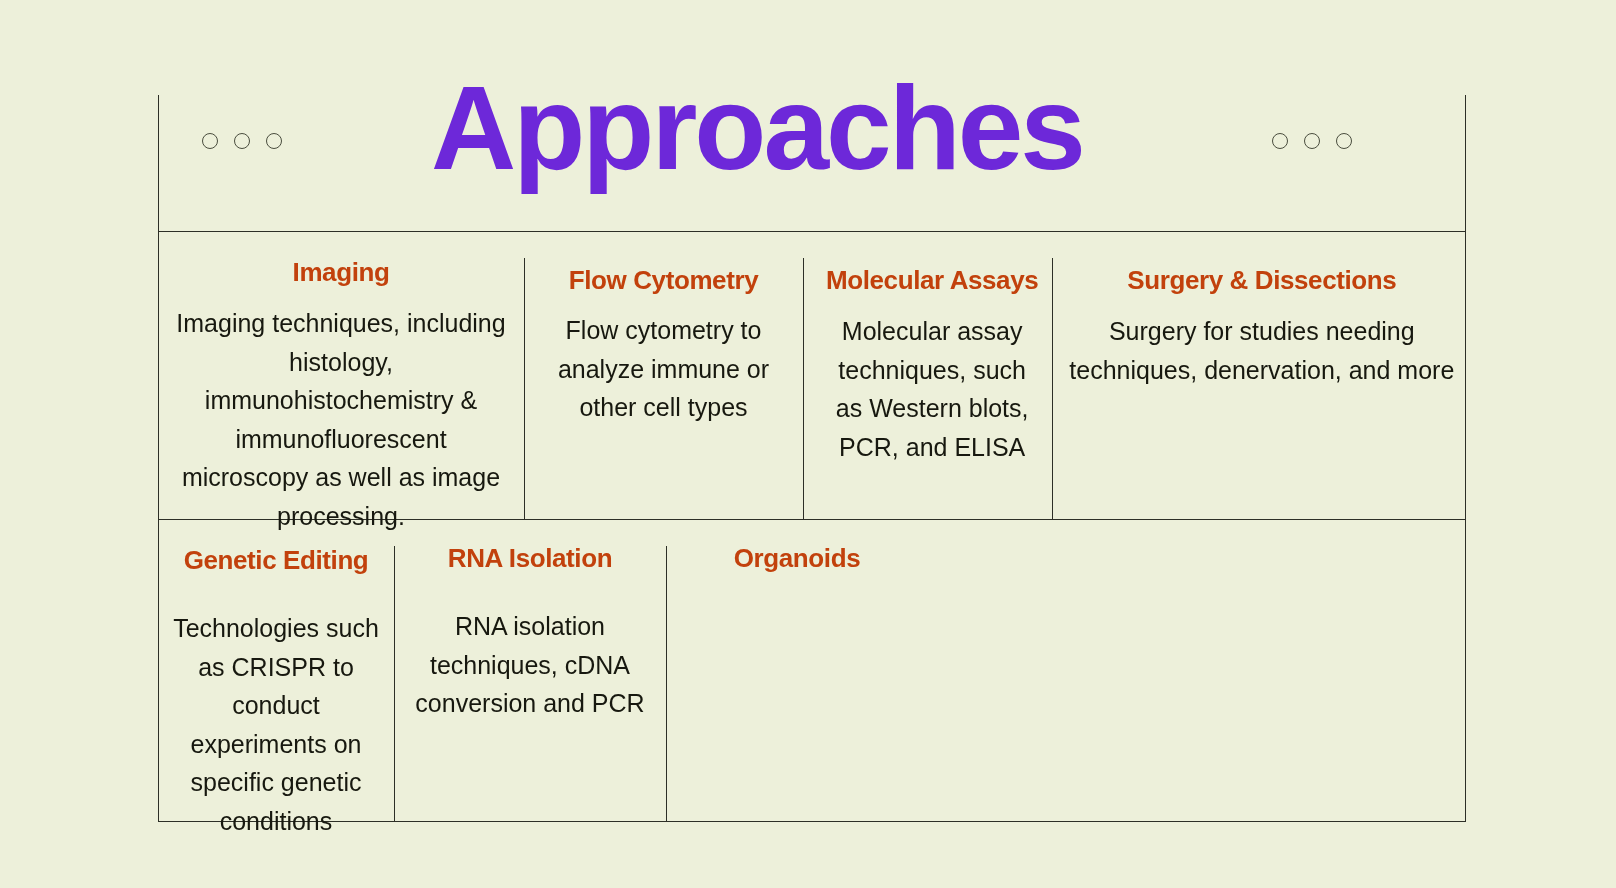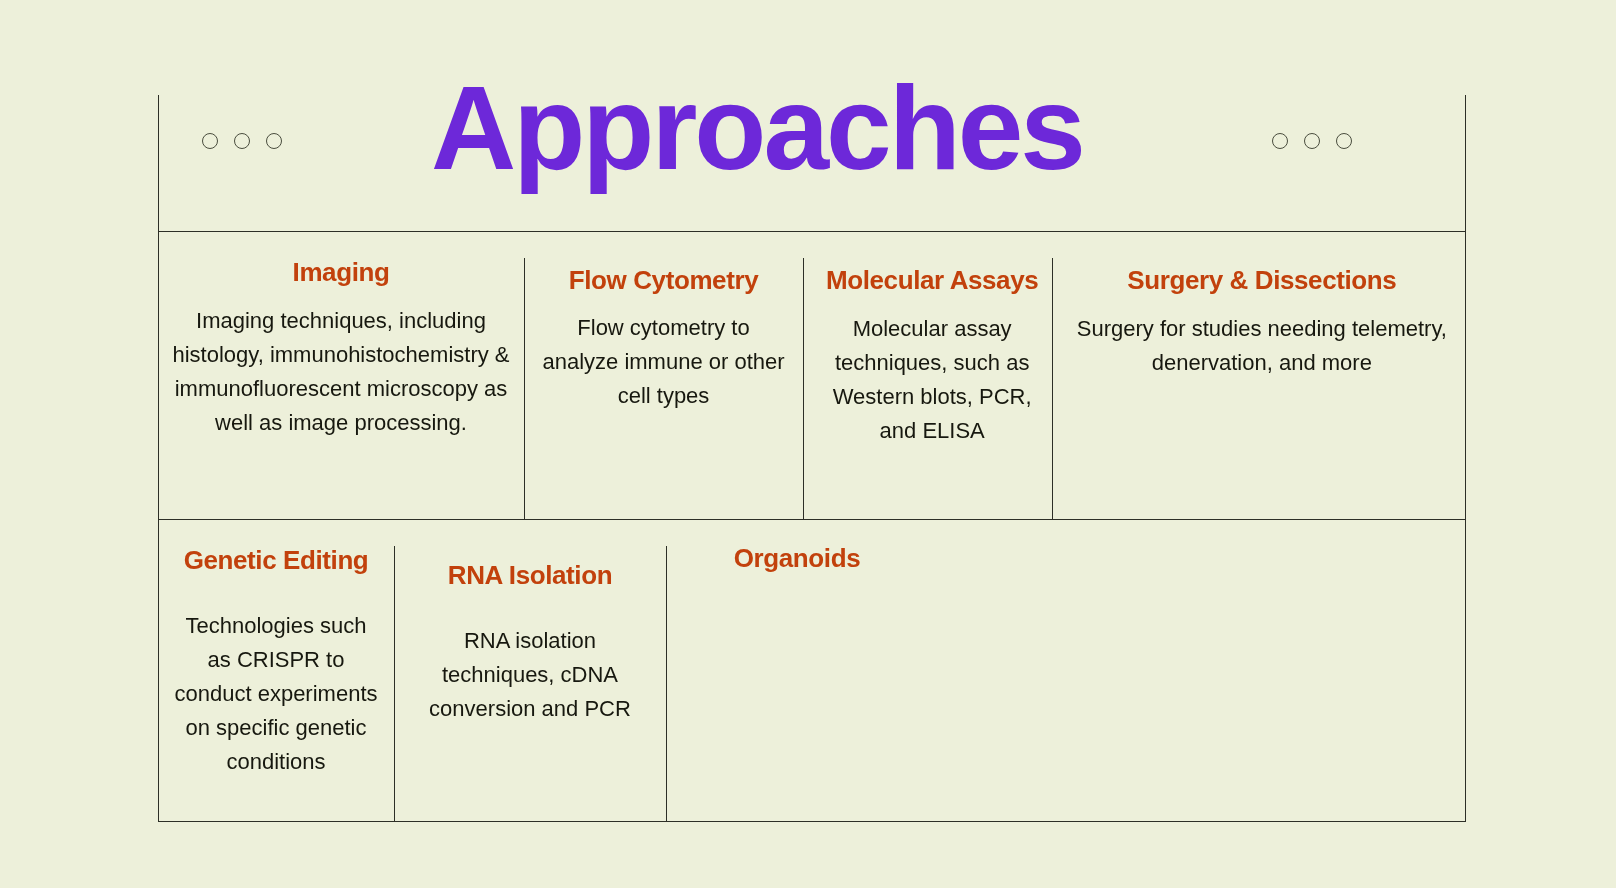--- a/index.html
+++ b/index.html
@@ -137,21 +137,21 @@
   .card-title {
     font-size: 26px;
     font-weight: 700;
     line-height: 1.12;
     letter-spacing: -0.4px;
     color: #c2410c;
     white-space: nowrap;
   }
 
   .card-body {
-    font-size: 22px;
+    font-size: 25px;
     font-weight: 400;
     line-height: 1.54;
     color: #17180f;
   }
 
   
   .c-imaging   .card-title { margin-top: 26px; }
   .c-imaging   .card-body  { margin-top: 17px; }
 
   .c-flow      .card-title { margin-top: 34px; }
@@ -165,21 +165,21 @@
 
   .c-transcriptomics .card-title { margin-top: 26px; text-align: center; }
   .c-transcriptomics .card-body  { margin-top: 34px; }
 
   .c-genetic   .card-title { margin-top: 26px; }
   .c-genetic   .card-body  { margin-top: 34px; }
 
   .c-cell      .card-title { margin-top: 24px; }
   .c-cell      .card-body  { margin-top: 39px; }
 
-  .c-rna       .card-title { margin-top: 41px; }
+  .c-rna       .card-title { margin-top: 24px; }
   .c-rna       .card-body  { margin-top: 34px; }
 
   .c-organoids .card-title { margin-top: 24px; }
 </style>
 </head>
 <body>
 
 <div id="board">
 
   <div class="rail left"></div>
@@ -221,21 +221,21 @@
 
     <div class="cell c-molecular">
       <span class="divider"></span>
       <div class="card-title">Molecular Assays</div>
       <div class="card-body">Molecular assay techniques, such as Western blots, PCR, and ELISA</div>
     </div>
 
     <div class="cell c-surgery">
       <span class="divider"></span>
       <div class="card-title">Surgery &amp; Dissections</div>
-      <div class="card-body">Surgery for studies needing telemetry, denervation, and more</div>
+      <div class="card-body">Surgery for studies needing techniques, denervation, and more</div>
     </div>
   </div>
 
   <div class="row" id="row-2">
 
 
     <div class="cell c-genetic">
       <span class="divider"></span>
       <div class="card-title">Genetic Editing</div>
       <div class="card-body">Technologies such as CRISPR to conduct experiments on specific genetic conditions</div>

